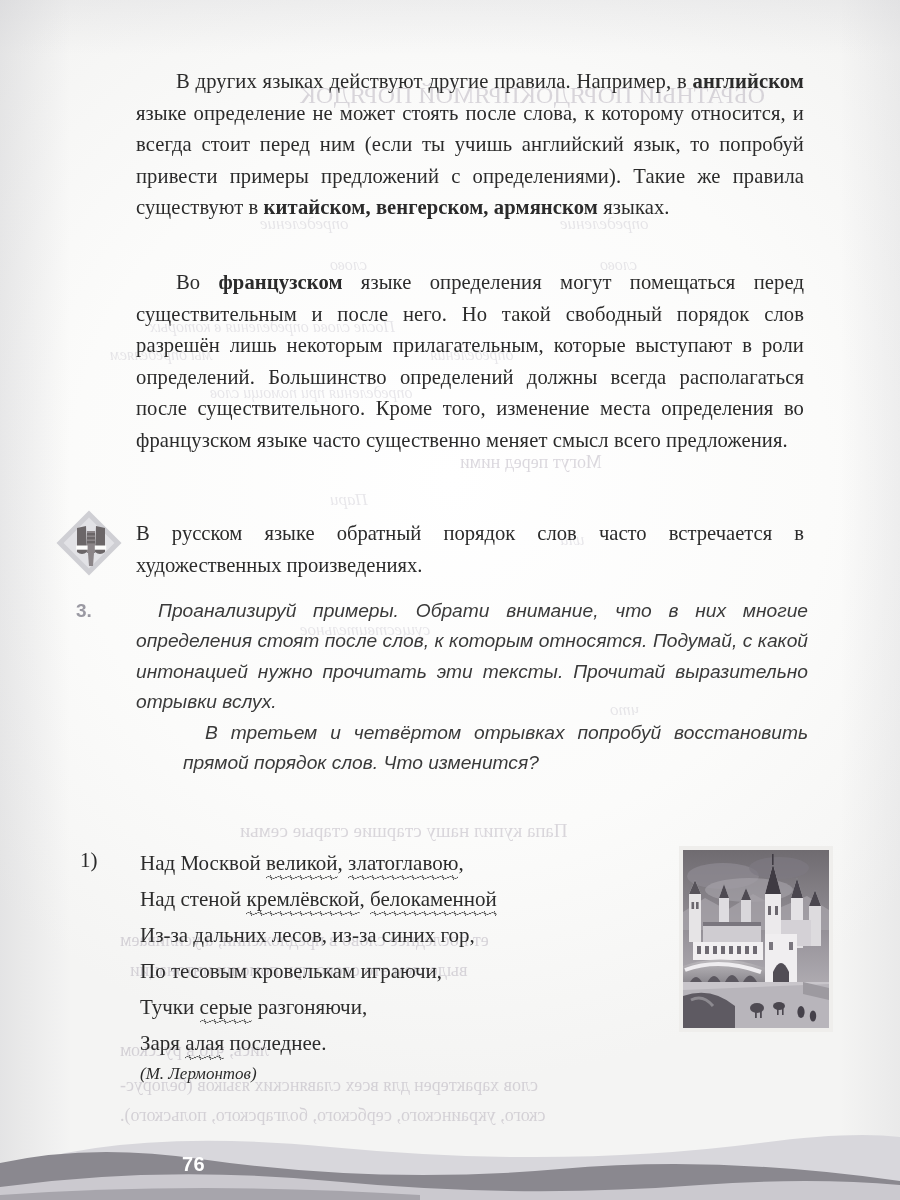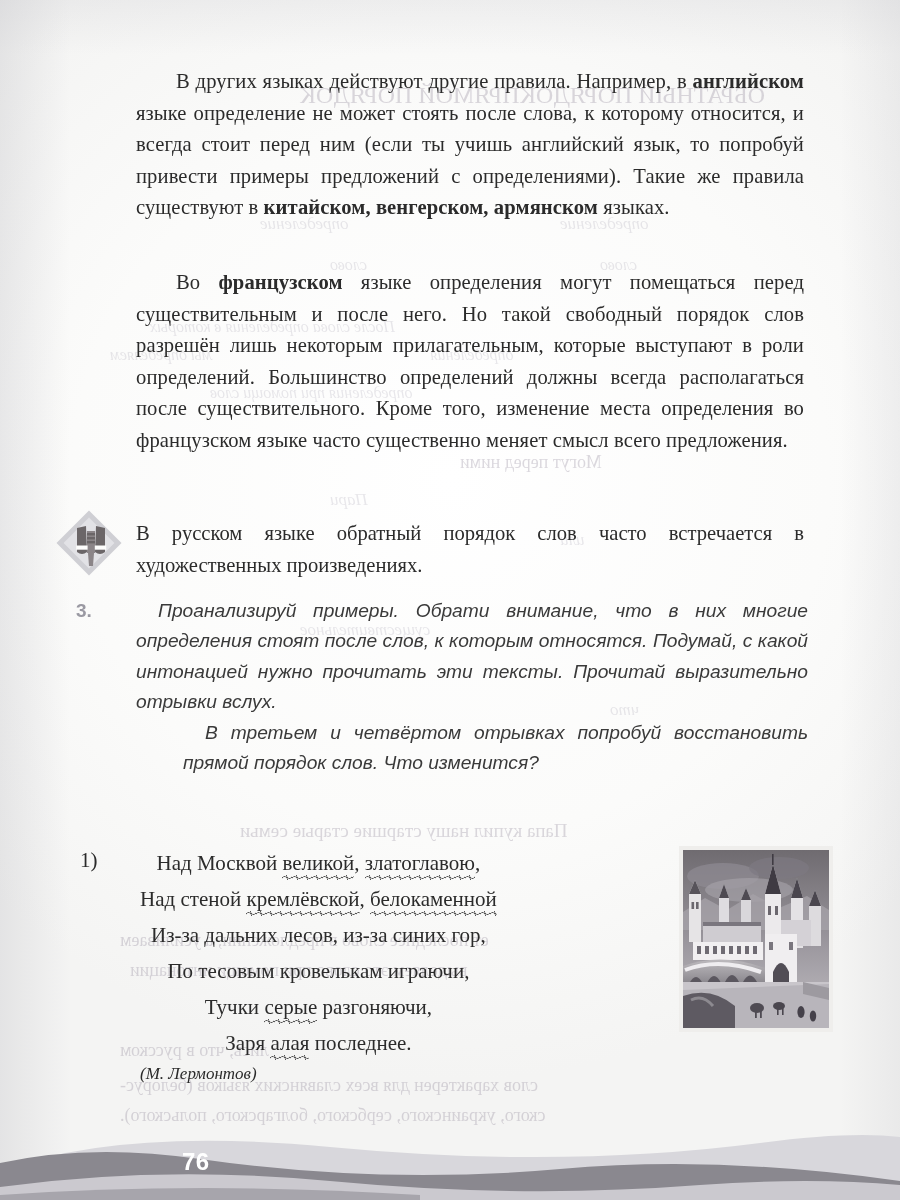--- a/index.html
+++ b/index.html
@@ -137,21 +137,20 @@
     font-size: 21px;
     color: #2a2a2a;
   }
   .poem {
     position: absolute;
     left: 140px;
     top: 845px;
     font-size: 21px;
     line-height: 36px;
     white-space: nowrap;
-    text-align: center;
   }
   .poem .ln { display: block; }
   
   .wav {
     position: relative;
     padding-bottom: 1px;
   }
   .wav::after {
     content: "";
     position: absolute;
@@ -195,21 +194,21 @@
     height: 115px;
     overflow: hidden;
   }
   .footer svg { display: block; }
   .page-num {
     position: absolute;
     left: 182px;
     bottom: 24px;
     font-family: "Liberation Sans", sans-serif;
     font-weight: 700;
-    font-size: 24px;
+    font-size: 20px;
     color: #ffffff;
     letter-spacing: .5px;
   }
 </style>
 </head>
 <body>
 
 <div id="page">
   <div class="scan-shade-top"></div>
   <div class="scan-shade-left"></div>

